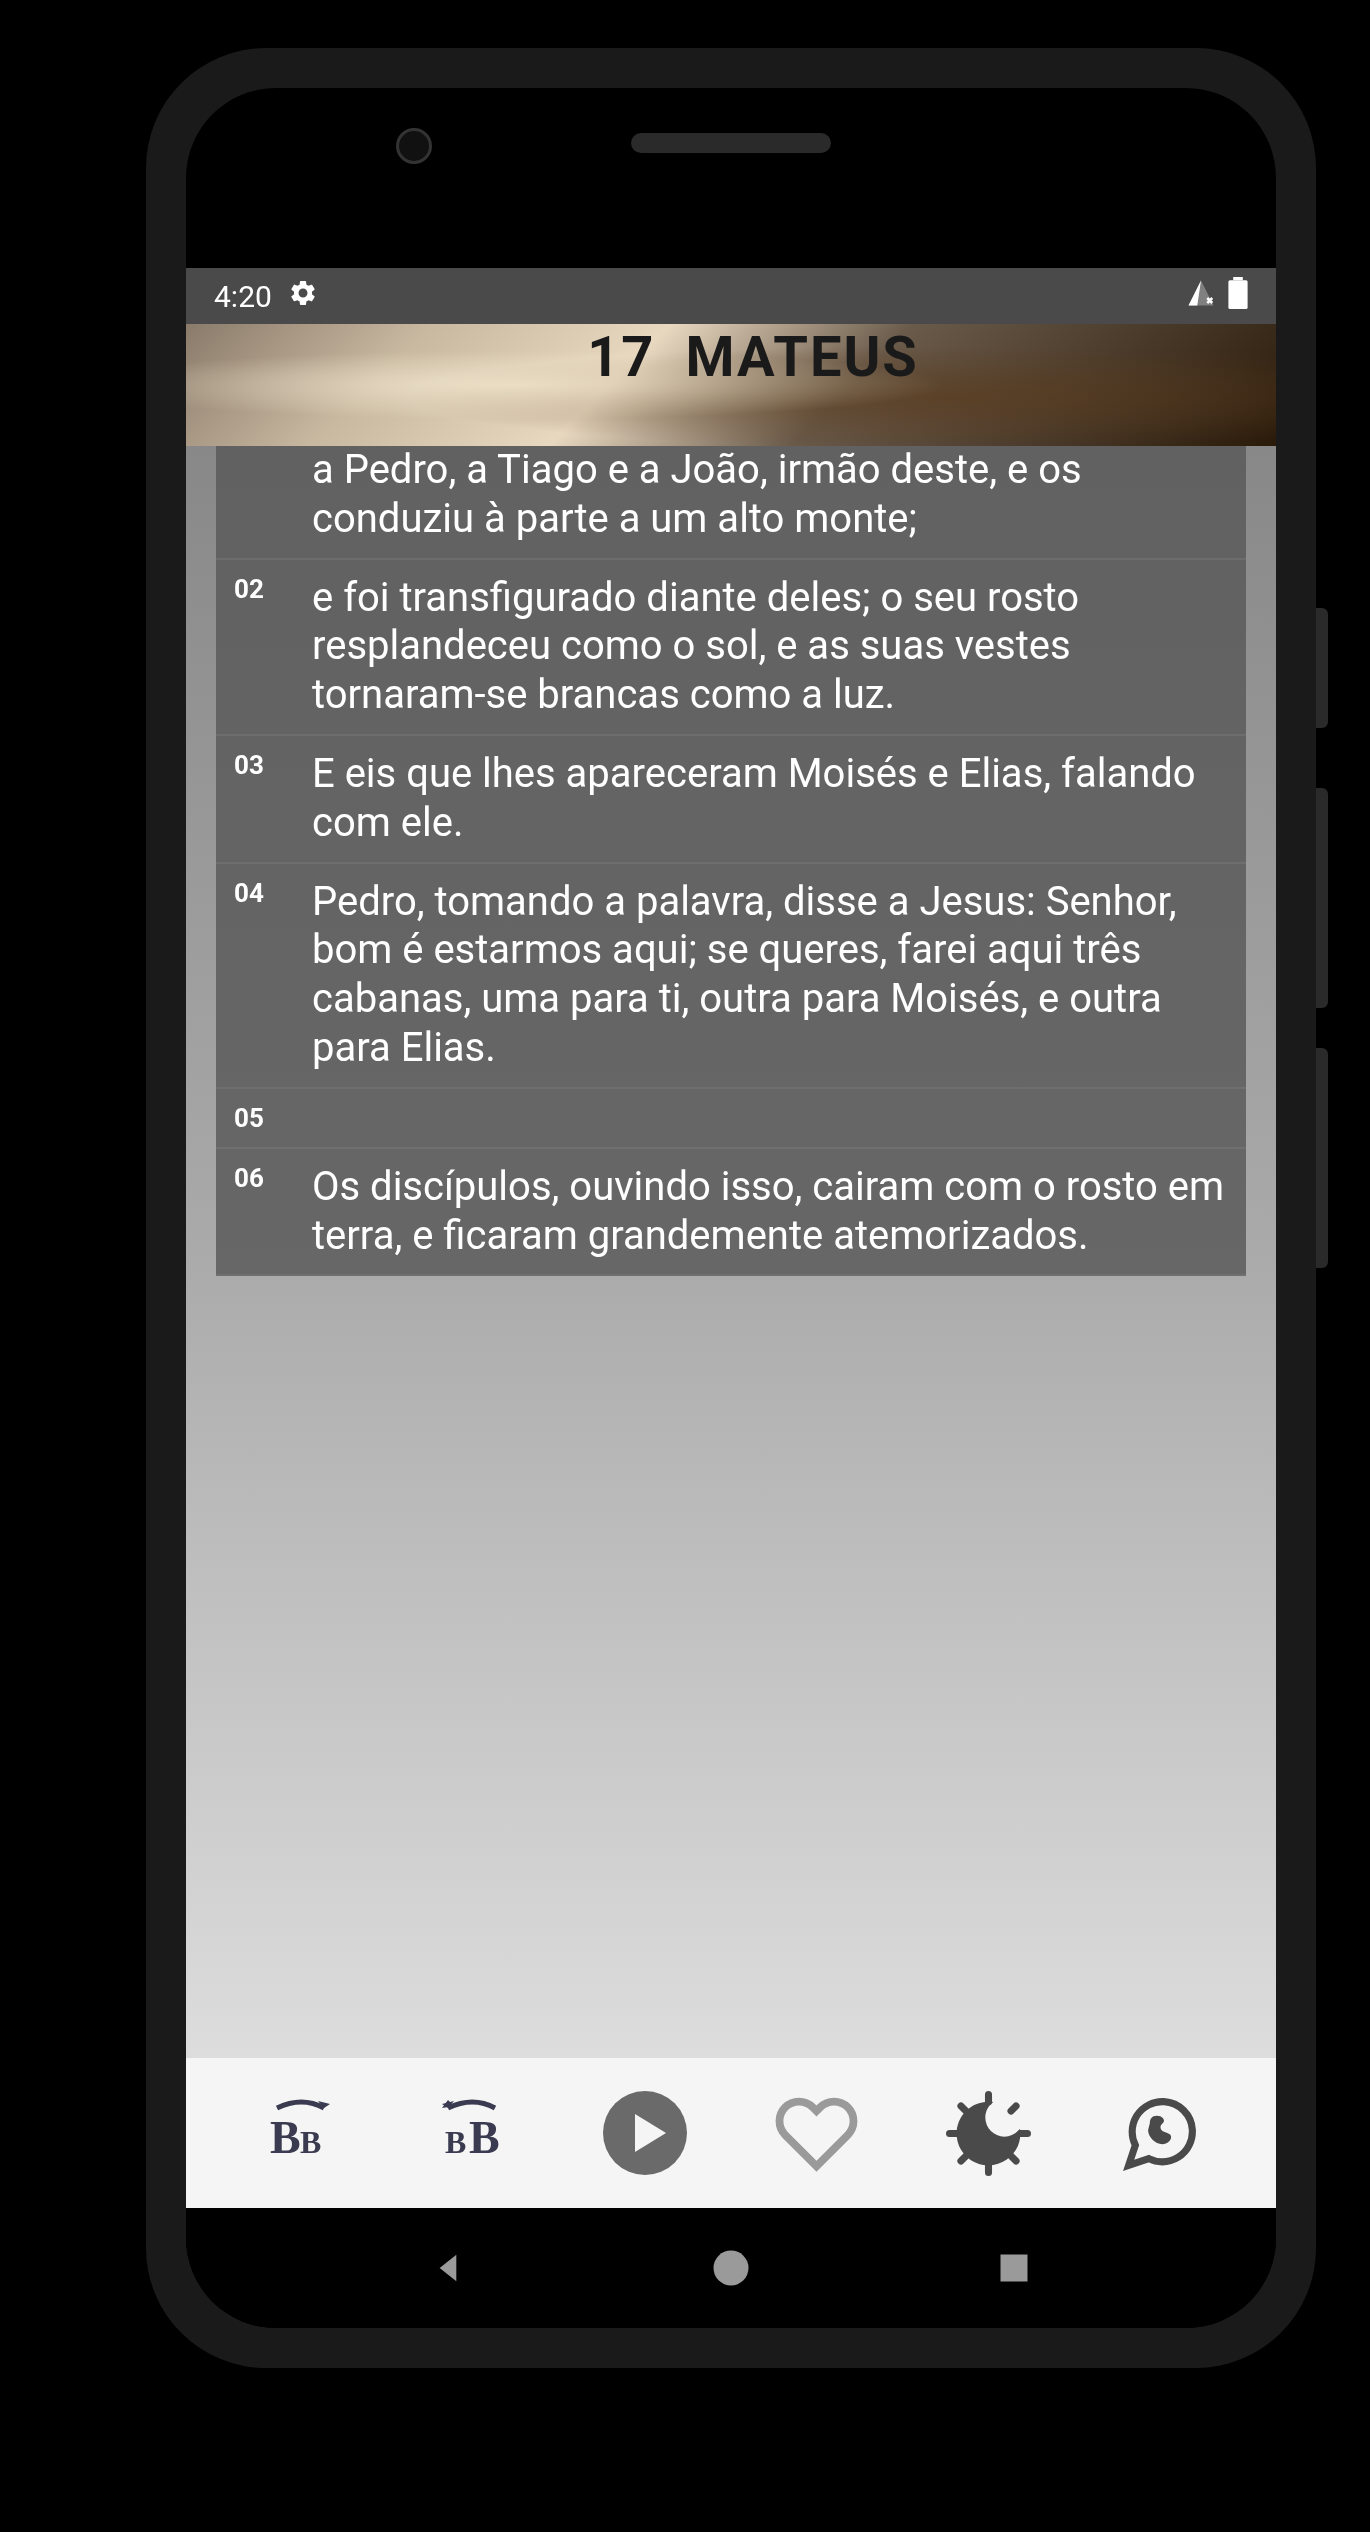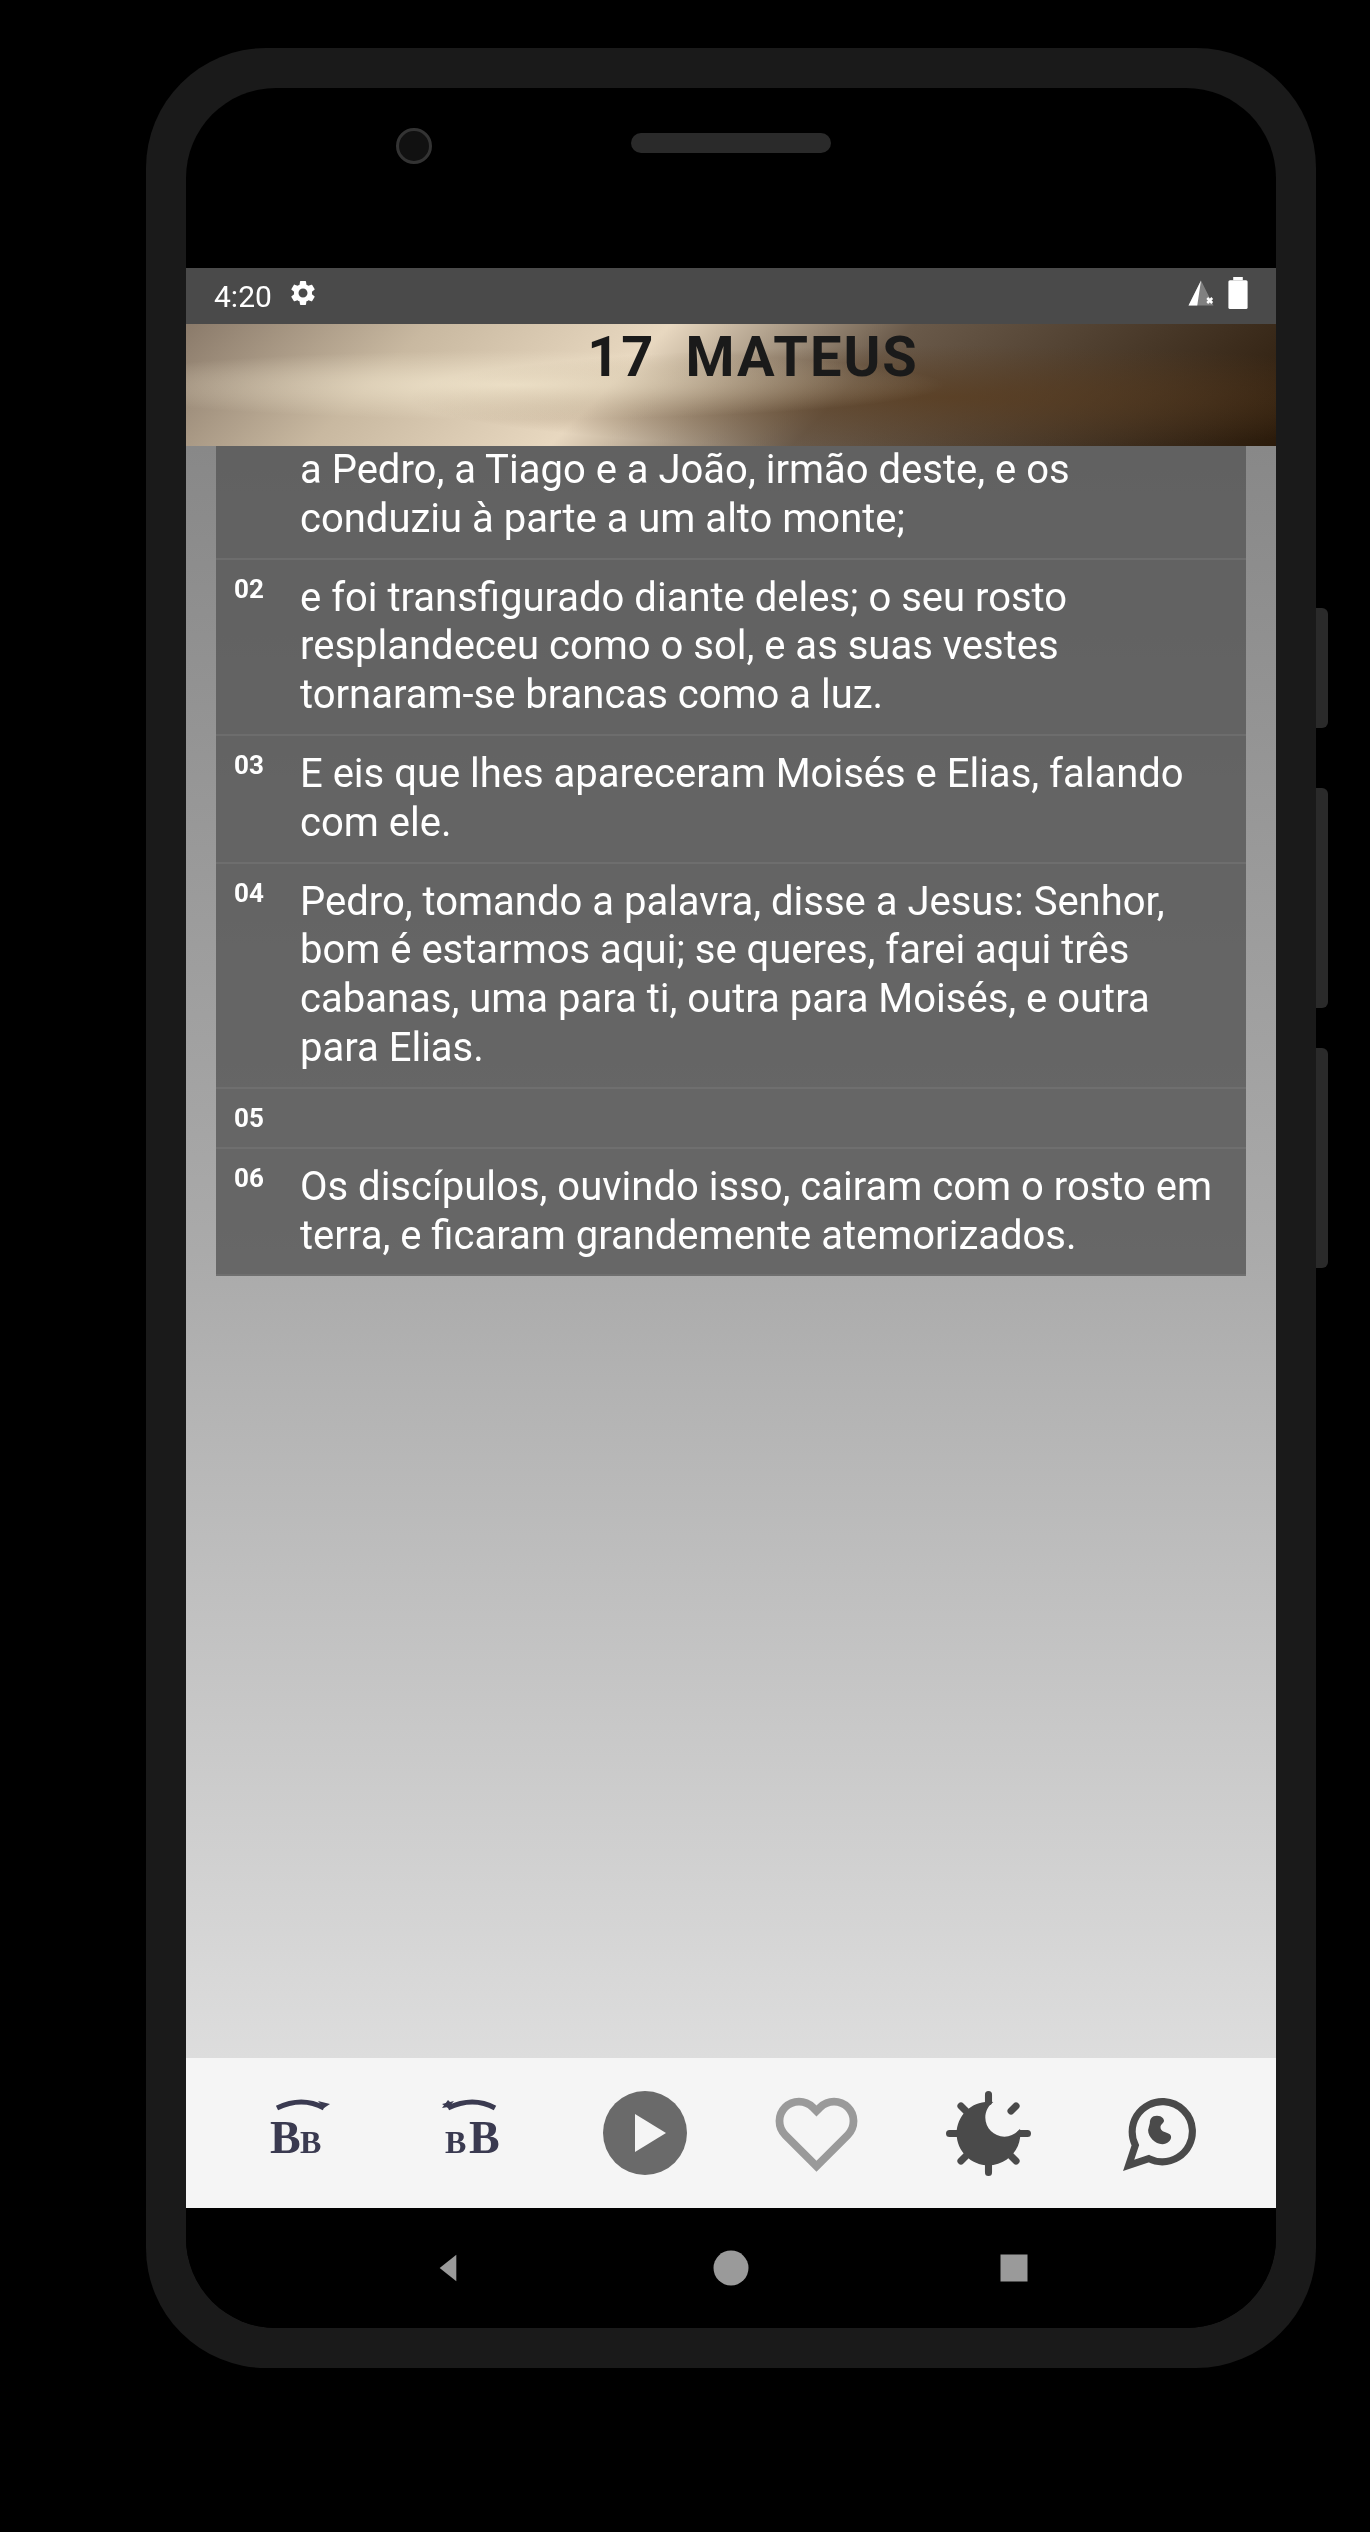--- a/index.html
+++ b/index.html
@@ -120,21 +120,21 @@
   }
   .verse-list {
     background: rgba(100,100,100,0.4);
   }
   .verse-row {
     display: flex;
     padding: 14px 18px;
     border-bottom: 2px solid rgba(120,120,120,0.5);
     background: rgba(90,90,90,0.75);
     color: #fff;
-    gap: 16px;
+    gap: 28px;
   }
   .verse-row.partial-top {
     padding-top: 0;
   }
   .verse-num {
     font-size: 26px;
     font-weight: 700;
     min-width: 50px;
     flex-shrink: 0;
   }

